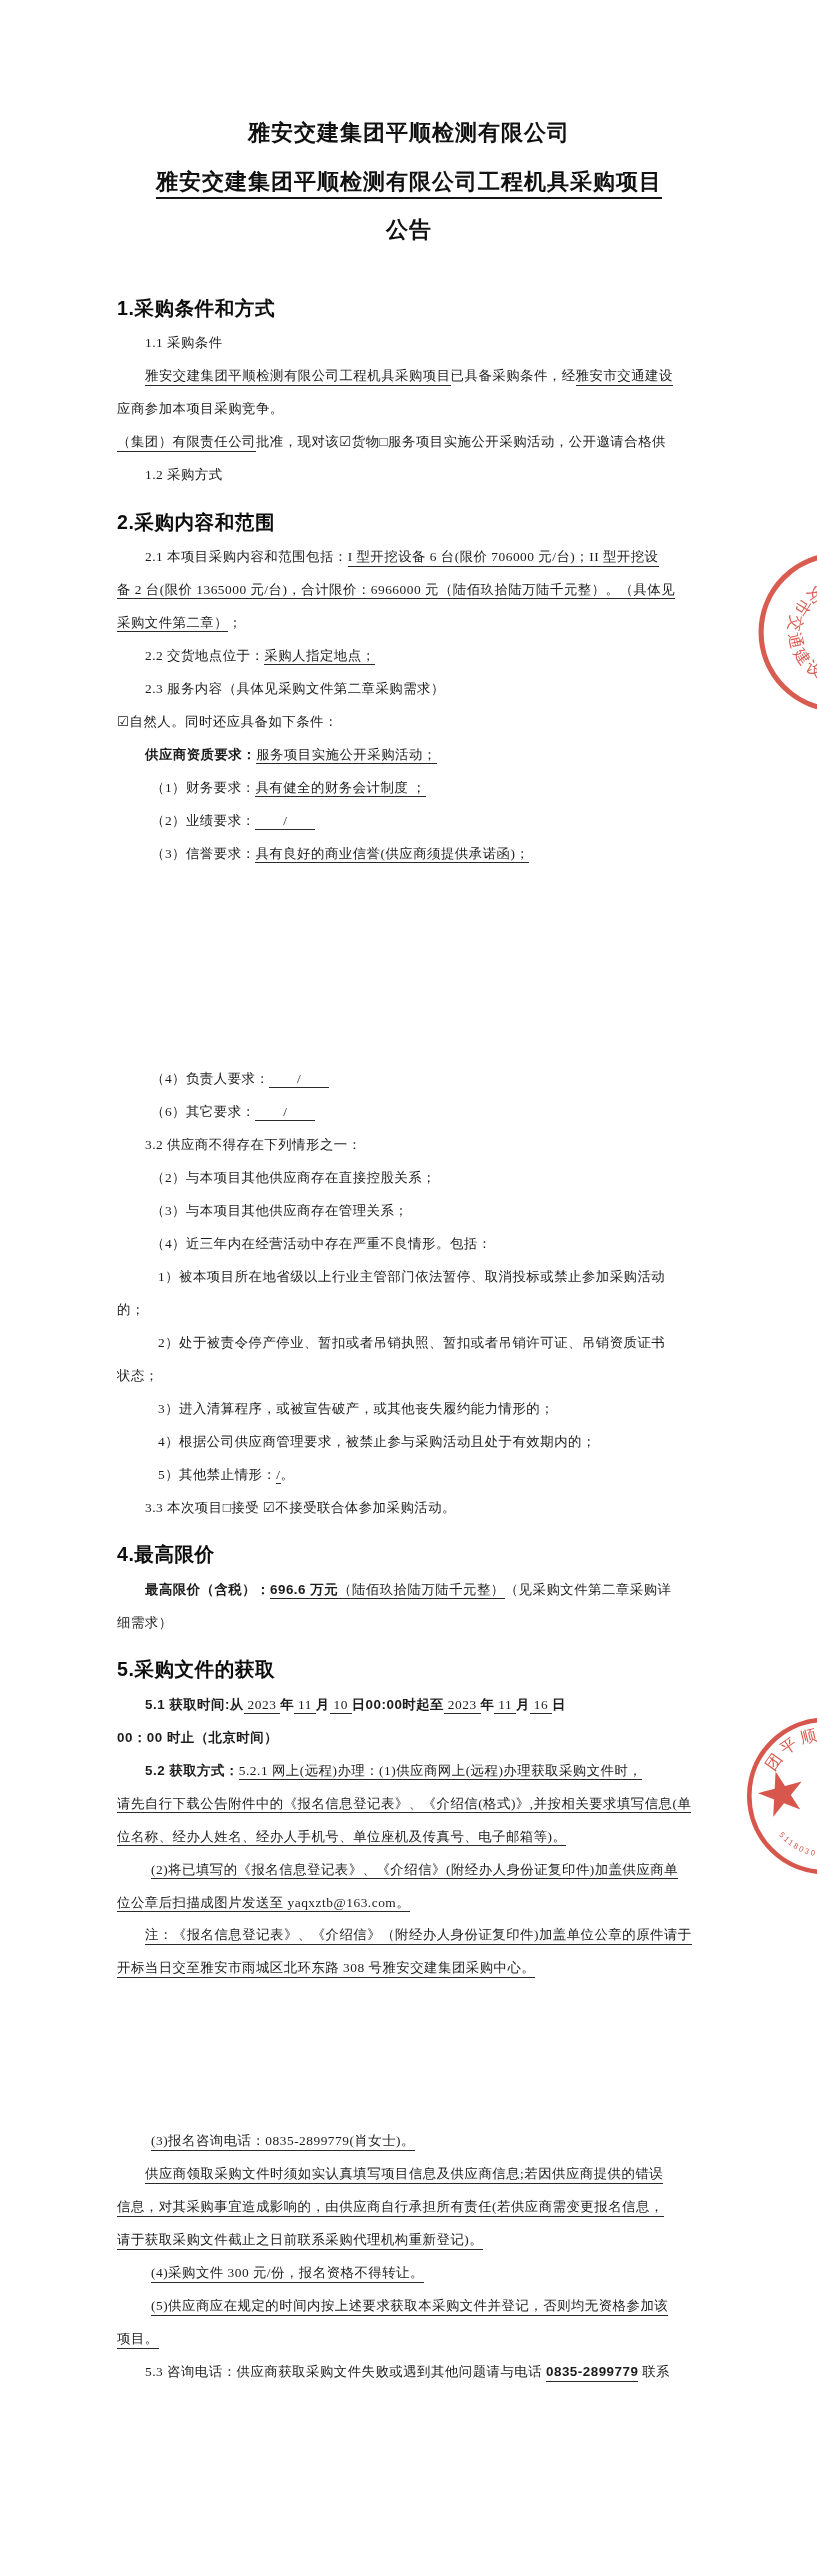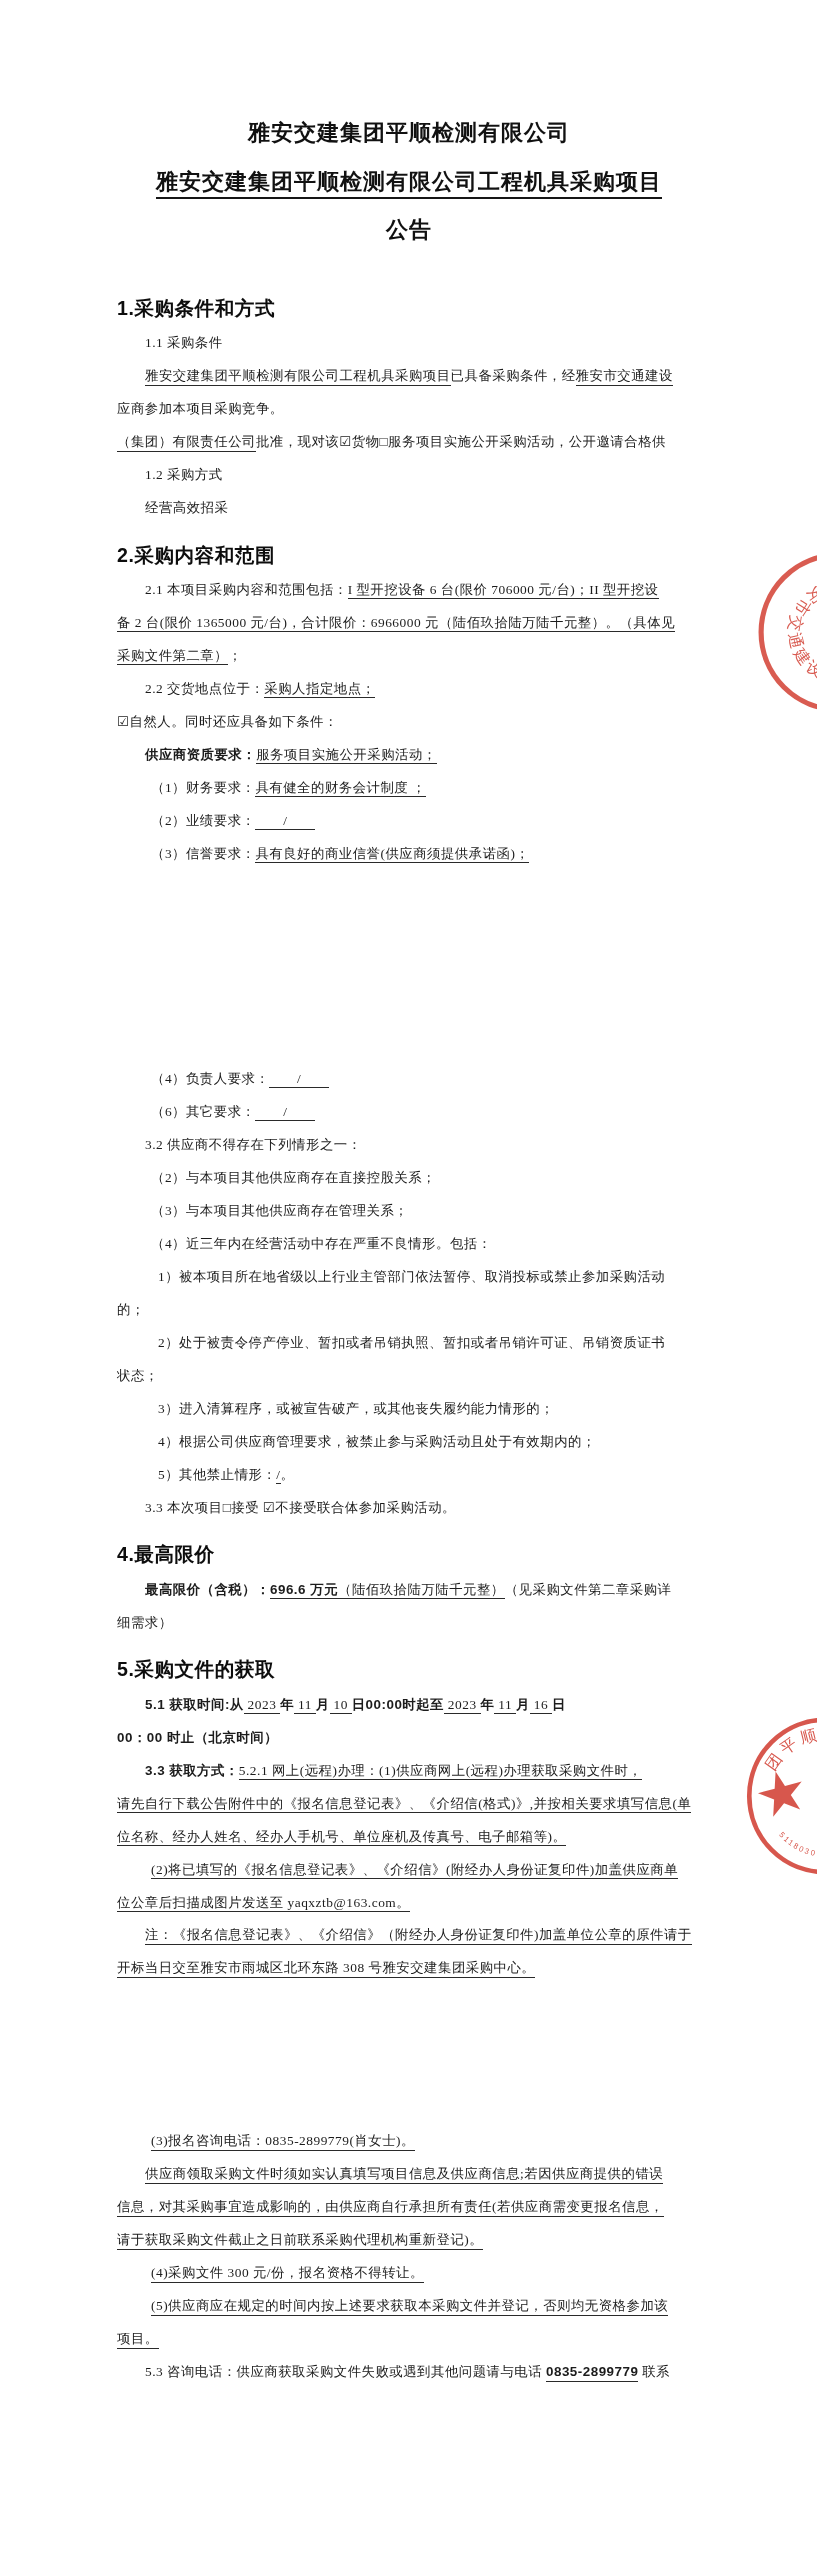--- a/index.html
+++ b/index.html
@@ -55,26 +55,26 @@
     </div>
   </div>
 
   <div class="doc-body">
       <div class="h1"><span>1.采购条件和方式</span></div>
       <div class="p"><span>1.1 采购条件</span></div>
       <div class="p"><span class="u">雅安交建集团平顺检测有限公司工程机具采购项目</span><span>已具备采购条件，经</span><span class="u">雅安市交通建设</span></div>
       <div class="p-cont"><span>应商参加本项目采购竞争。</span></div>
       <div class="p-cont"><span class="u">（集团）有限责任公司</span><span>批准，现对该☑货物□服务项目实施公开采购活动，公开邀请合格供</span></div>
       <div class="p"><span>1.2 采购方式</span></div>
-      <div class="p"><span>经营高效招采</span></div>
       <div class="h1"><span>2.采购内容和范围</span></div>
       <div class="p"><span>2.1 本项目采购内容和范围包括：</span><span class="u">I 型开挖设备 6 台(限价 706000 元/台)；II 型开挖设</span></div>
       <div class="p-cont"><span class="u">备 2 台(限价 1365000 元/台)，合计限价：6966000 元（陆佰玖拾陆万陆千元整）。（具体见</span></div>
       <div class="p-cont"><span class="u">采购文件第二章）</span><span>；</span></div>
       <div class="p"><span>2.2 交货地点位于：</span><span class="u">采购人指定地点；</span></div>
+      <div class="p"><span>2.3 服务内容（具体见采购文件第二章采购需求）</span></div>
       <div class="p-cont"><span>☑自然人。同时还应具备如下条件：</span></div>
       <div class="p"><span class="b">供应商资质要求：</span><span class="u">服务项目实施公开采购活动；</span></div>
       <div class="p-item"><span>（1）财务要求：</span><span class="u">具有健全的财务会计制度 ；</span></div>
       <div class="p-item"><span>（2）业绩要求：</span><span class="u">　　/　　</span></div>
       <div class="p-item"><span>（3）信誉要求：</span><span class="u">具有良好的商业信誉(供应商须提供承诺函)；</span></div>
       <div class="gap1"></div>
       <div class="p-item"><span>（4）负责人要求：</span><span class="u">　　/　　</span></div>
       <div class="p-item"><span>（6）其它要求：</span><span class="u">　　/　　</span></div>
       <div class="p"><span>3.2 供应商不得存在下列情形之一：</span></div>
       <div class="p-item"><span>（2）与本项目其他供应商存在直接控股关系；</span></div>
@@ -87,21 +87,21 @@
       <div class="p-sub"><span>3）进入清算程序，或被宣告破产，或其他丧失履约能力情形的；</span></div>
       <div class="p-sub"><span>4）根据公司供应商管理要求，被禁止参与采购活动且处于有效期内的；</span></div>
       <div class="p-sub"><span>5）其他禁止情形：</span><span class="u">/</span><span>。</span></div>
       <div class="p"><span>3.3 本次项目□接受 ☑不接受联合体参加采购活动。</span></div>
       <div class="h1"><span>4.最高限价</span></div>
       <div class="p"><span class="b">最高限价（含税）：</span><span class="u b">696.6 万元</span><span class="u">（陆佰玖拾陆万陆千元整）</span><span>（见采购文件第二章采购详</span></div>
       <div class="p-cont"><span>细需求）</span></div>
       <div class="h1"><span>5.采购文件的获取</span></div>
       <div class="p"><span class="b">5.1 获取时间:从</span><span class="u"> 2023 </span><span class="b">年</span><span class="u"> 11 </span><span class="b">月</span><span class="u"> 10 </span><span class="b">日00:00时起至</span><span class="u"> 2023 </span><span class="b">年</span><span class="u"> 11 </span><span class="b">月</span><span class="u"> 16 </span><span class="b">日</span></div>
       <div class="p-cont"><span class="b">00：00 时止（北京时间）</span></div>
-      <div class="p"><span class="b">3.3 获取方式：</span><span class="u">5.2.1 网上(远程)办理：(1)供应商网上(远程)办理获取采购文件时，</span></div>
+      <div class="p"><span class="b">5.2 获取方式：</span><span class="u">5.2.1 网上(远程)办理：(1)供应商网上(远程)办理获取采购文件时，</span></div>
       <div class="p-cont"><span class="u">请先自行下载公告附件中的《报名信息登记表》、《介绍信(格式)》,并按相关要求填写信息(单</span></div>
       <div class="p-cont"><span class="u">位名称、经办人姓名、经办人手机号、单位座机及传真号、电子邮箱等)。</span></div>
       <div class="p-item"><span class="u">(2)将已填写的《报名信息登记表》、《介绍信》(附经办人身份证复印件)加盖供应商单</span></div>
       <div class="p-cont"><span class="u">位公章后扫描成图片发送至 yaqxztb@163.com。</span></div>
       <div class="p"><span class="u">注：《报名信息登记表》、《介绍信》（附经办人身份证复印件)加盖单位公章的原件请于</span></div>
       <div class="p-cont"><span class="u">开标当日交至雅安市雨城区北环东路 308 号雅安交建集团采购中心。</span></div>
       <div class="gap2"></div>
       <div class="p-item"><span class="u">(3)报名咨询电话：0835-2899779(肖女士)。</span></div>
       <div class="p"><span class="u">供应商领取采购文件时须如实认真填写项目信息及供应商信息;若因供应商提供的错误</span></div>
       <div class="p-cont"><span class="u">信息，对其采购事宜造成影响的，由供应商自行承担所有责任(若供应商需变更报名信息，</span></div>

